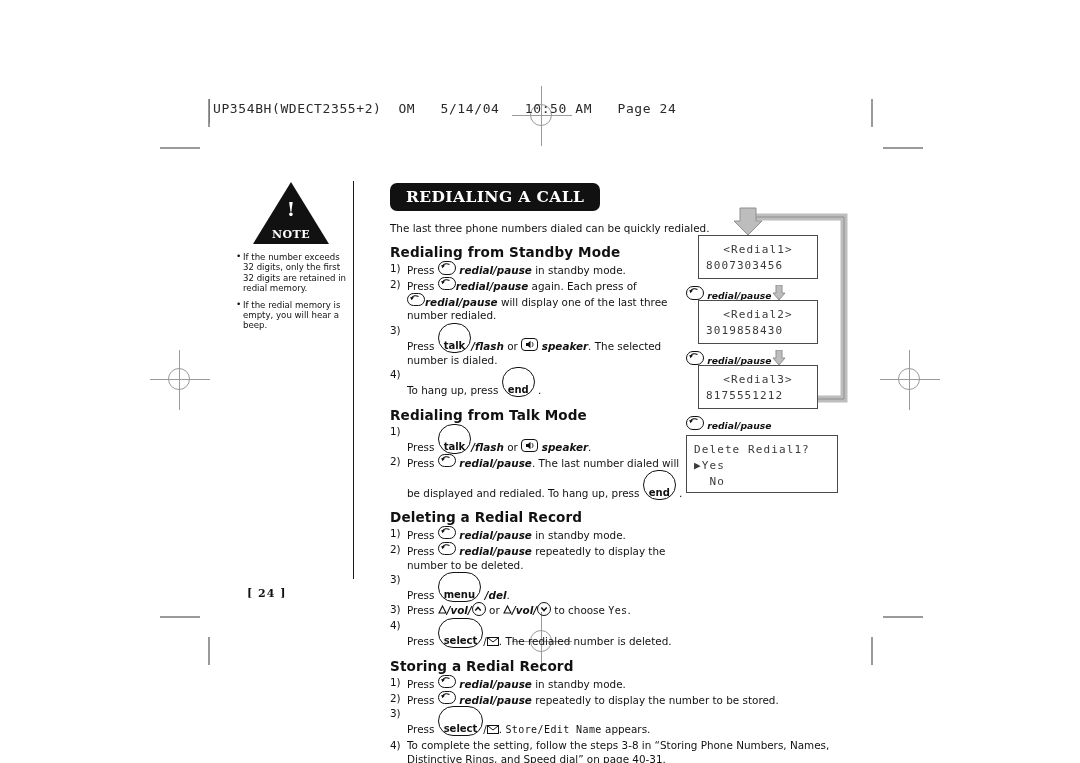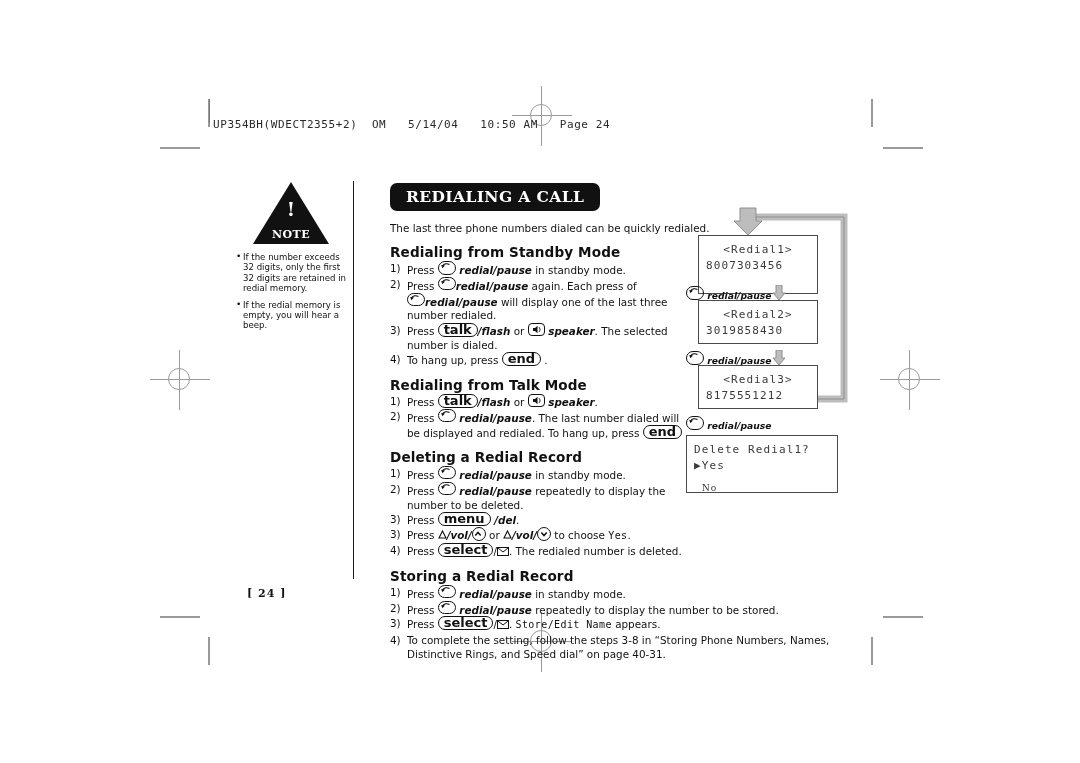--- a/index.html
+++ b/index.html
@@ -44,23 +44,23 @@
     position: absolute;
     top: 29px; left: 0;
     height: 1px; width: 60px;
     background: #9a9a9a;
   }
 
   
   #scanhdr {
     position: absolute;
     left: 213px;
-    top: 118px;
+    top: 101px;
     font-family: "DejaVu Sans Mono", monospace;
-    font-size: 11px;
+    font-size: 13px;
     color: #2a2a2a;
     letter-spacing: .6px;
     white-space: pre;
   }
   #scanhdr-rule {
     position: absolute;
     left: 209px;
     top: 99px;
     width: 1px;
     height: 24px;
@@ -203,22 +203,22 @@
     font-family: "DejaVu Sans Mono", monospace;
     font-size: 10px;
     letter-spacing: .4px;
   }
 
   
   .key {
     display: inline-block;
     border: 1.2px solid #111;
     border-radius: 999px;
-    padding: 0px 5px 1px 5px;
-    font-size: 13px;
+    padding: 16px 5px 1px 5px;
+    font-size: 10px;
     font-weight: bold;
     line-height: 11px;
     vertical-align: 1px;
     font-style: normal;
     font-family: "DejaVu Sans", sans-serif;
   }
   .keysq {
     display: inline-block;
     border: 1.2px solid #111;
     border-radius: 4px;
@@ -282,21 +282,21 @@
   }
   .lcd .l1, .lcd .l2, .lcd .l3 {
     position: absolute;
     left: 7px;
     font-size: 11px;
     letter-spacing: 1.1px;
     white-space: pre;
   }
   .lcd .l1 { top: 7px; }
   .lcd .l2 { top: 23px; }
-  .lcd .l3 { top: 45px; font-family: Liberation Serif, serif; }
+  .lcd .l3 { top: 39px; }
   .lcd .ctr { left: 0; width: 100%; text-align: center; }
 
   .steplabel {
     position: absolute;
     font-size: 9.2px;
     font-style: italic;
     font-weight: bold;
     color: #111;
     white-space: nowrap;
   }
@@ -449,21 +449,21 @@
 
   <div id="diagram">
 
     <svg width="176" height="250" style="position:absolute;left:0;top:0;">
       <path d="M 62 14 L 158 14 L 158 196 L 96 196" fill="none" stroke="#bdbdbd" stroke-width="7" stroke-linejoin="miter"></path>
       <path d="M 62 14 L 158 14 L 158 196 L 96 196" fill="none" stroke="#8f8f8f" stroke-width="1" stroke-linejoin="miter"></path>
       <path d="M 62 9.5 L 62 18.5" stroke="#8f8f8f" stroke-width="1"></path>
       <polygon points="54,5 70,5 70,18 76,18 62,32 48,18 54,18" fill="#bdbdbd" stroke="#8f8f8f" stroke-width="1"></polygon>
     </svg>
 
-    <div class="lcd" style="left:12px;top:32px;width:120px;height:59px;">
+    <div class="lcd" style="left:12px;top:32px;width:120px;height:44px;">
       <div class="l1 ctr">&lt;Redial1&gt;</div>
       <div class="l2">8007303456</div>
     </div>
 
     <div class="steplabel" style="left:0px;top:83px;">
       <span class="ico-redial">
         <svg width="14" height="10" viewBox="0 0 14 10">
             <path d="M10.5 2.6 C8 1.2 5 1.6 3.6 4.1" stroke="#111" stroke-width="1.1" fill="none"></path>
             <polygon points="2.2,3.1 6.0,3.5 3.4,6.2" fill="#111"></polygon>
           </svg>

